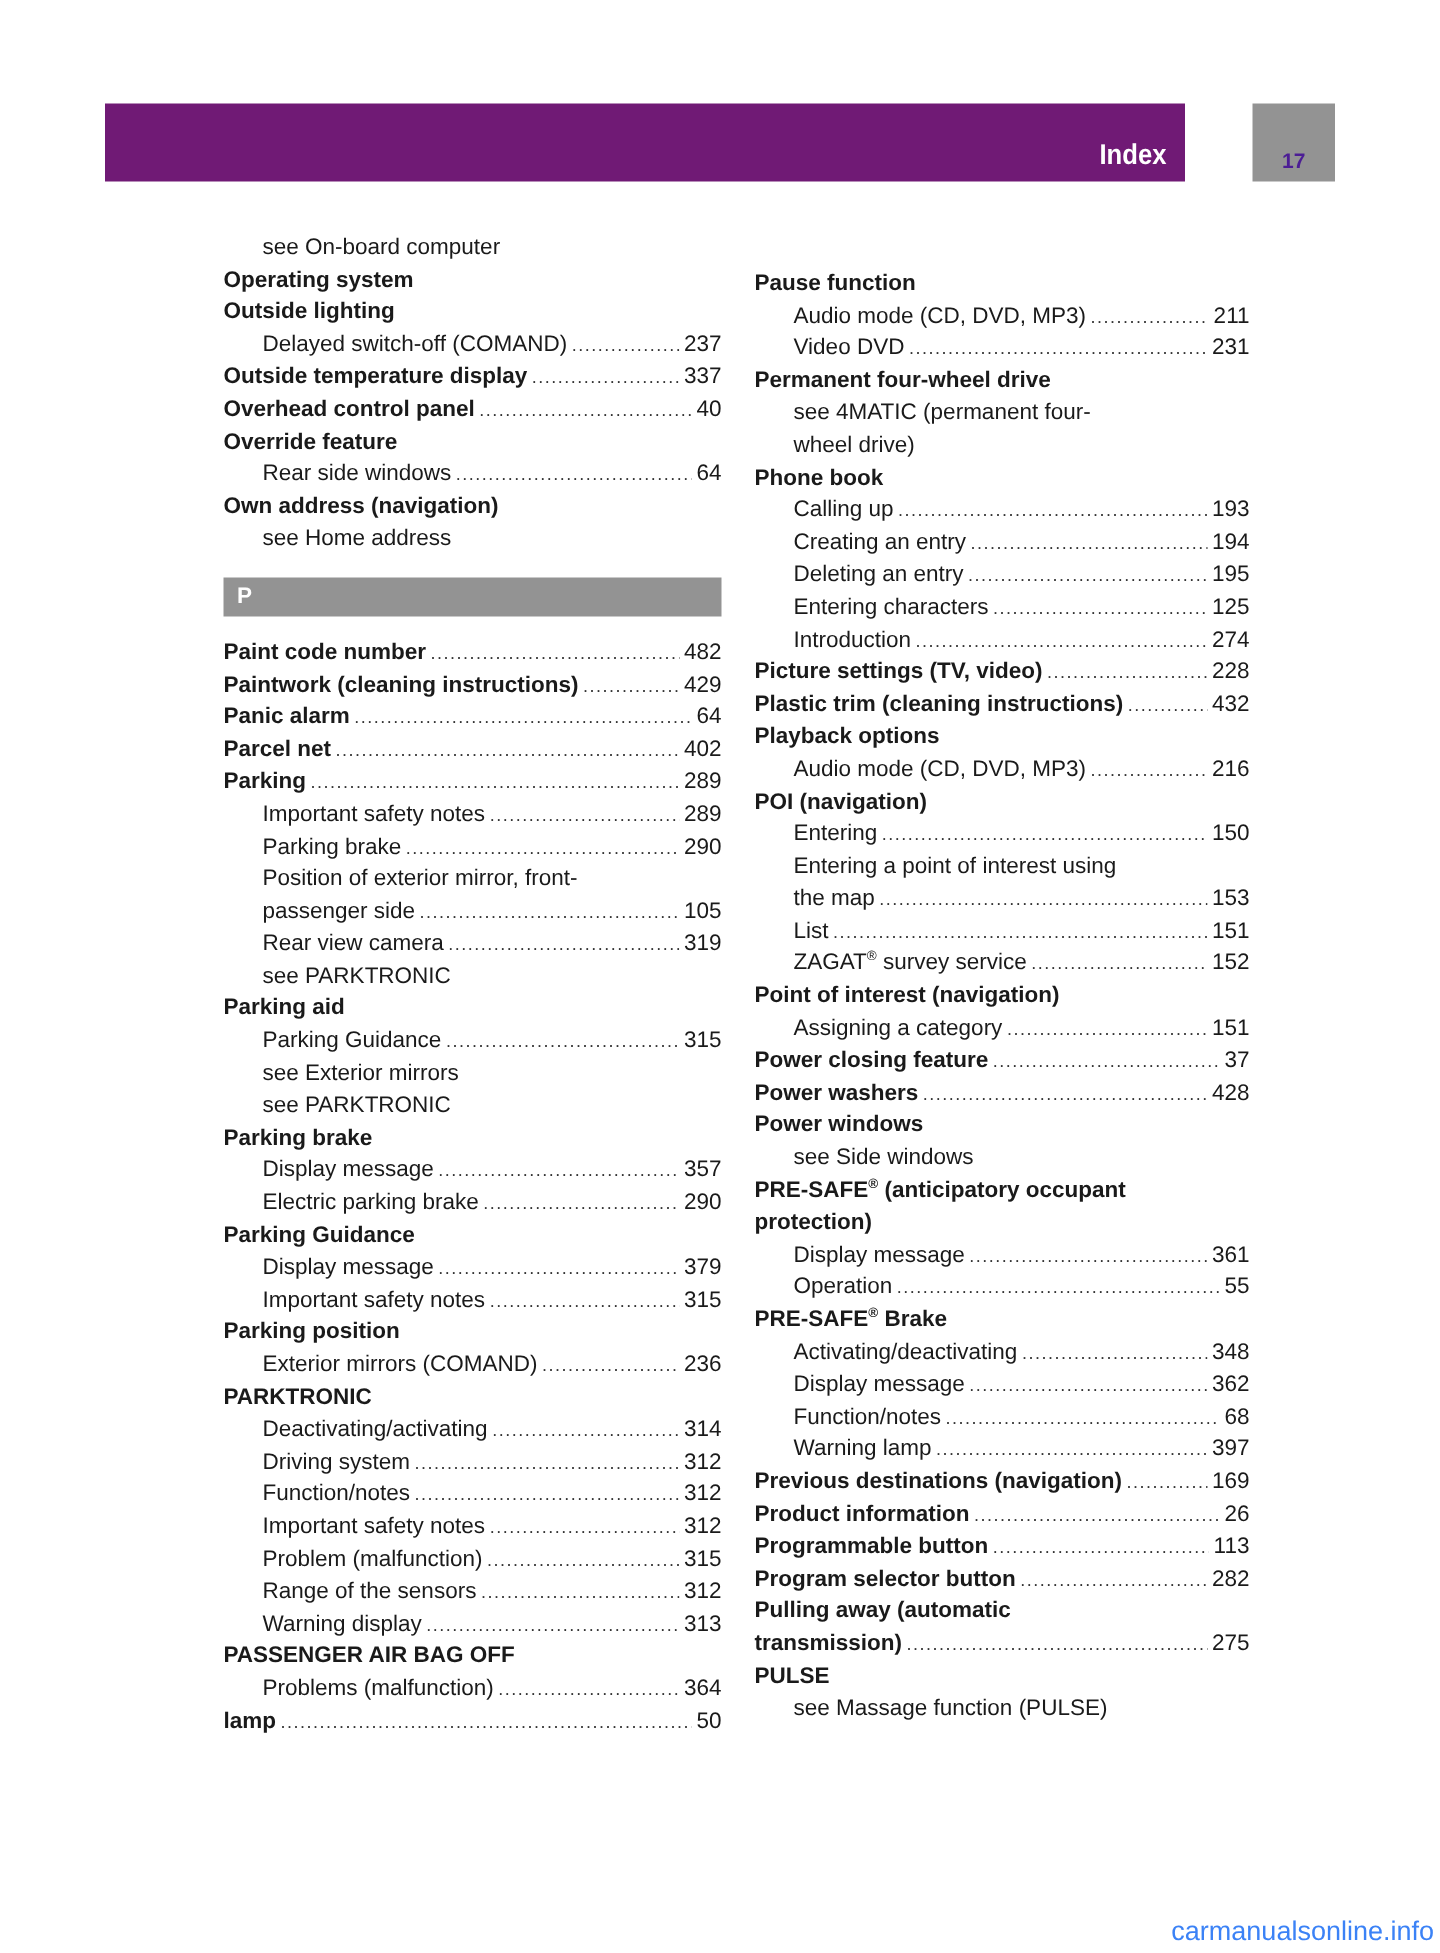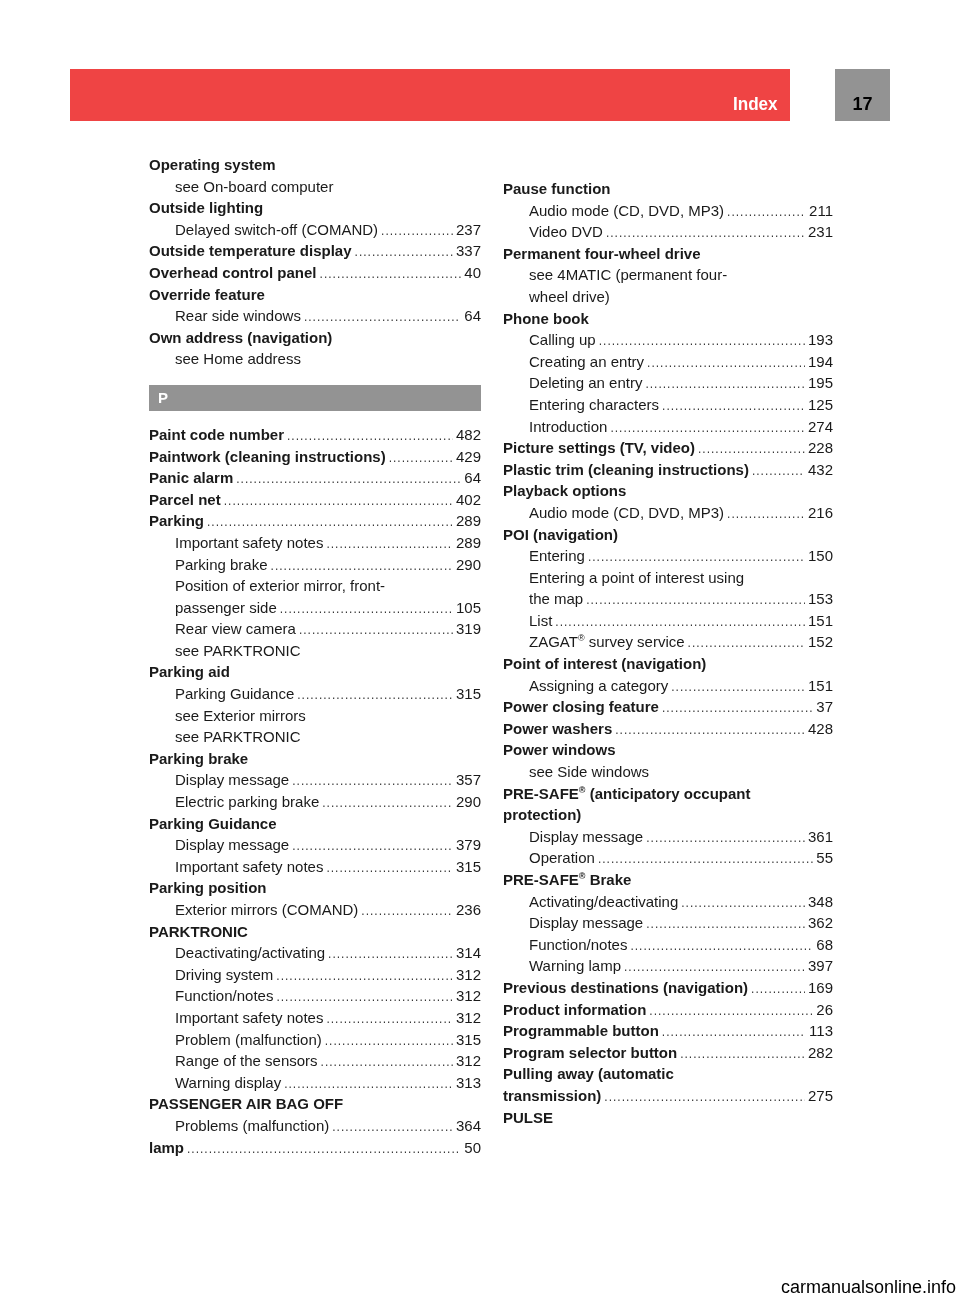--- a/index.html
+++ b/index.html
@@ -1,31 +1,31 @@
 <!DOCTYPE html>
 <html><head>
 <meta charset="utf-8">
 <style>
   html, body { margin:0; padding:0; }
   body {
     width:960px; height:1302px; background:#ffffff; position:relative; overflow:hidden;
     font-family:"Liberation Sans", sans-serif; color:#1a1a1a;
   }
   .header-bar {
-    position:absolute; left:70px; top:69px; width:720px; height:52px; background:#ef4444;
+    position:absolute; left:70px; top:69px; width:720px; height:52px; background:#701a75;
   }
   .header-title {
     position:absolute; right:12px; bottom:6px; color:#ffffff; font-weight:bold; font-size:19px;
     font-family:"Liberation Sans", sans-serif; transform:scaleX(0.9); transform-origin:right bottom;
   }
   .header-page {
     position:absolute; left:835px; top:69px; width:55px; height:52px; background:#939393;
   }
   .header-page span {
-    position:absolute; left:0; right:0; bottom:6px; text-align:center; color:#000000; font-weight:bold; font-size:18px;
+    position:absolute; left:0; right:0; bottom:6px; text-align:center; color:#4c1d95; font-weight:bold; font-size:14px;
   }
   .col { position:absolute; top:154px; width:332px; }
   .col-left { left:149px; }
   .col-right { left:503px; width:330px;margin-top:24px; }
   .row {
     position:relative; height:21.6px; line-height:21.6px; font-size:15px; white-space:nowrap;
     display:flex; align-items:baseline;
   }
   .row .lbl { flex:0 0 auto; }
   .row.main .lbl { font-weight:bold; }
@@ -34,42 +34,42 @@
     flex:1 1 auto; overflow:hidden; margin:0 3px; color:#333; letter-spacing:1px; font-size:12px;
   }
   .row .dots::after { content:"........................................................................................................................"; }
   .row .pg { flex:0 0 auto; text-align:right; min-width:0; }
   sup { font-size:9px; line-height:0; vertical-align:6px; }
   .section-bar {
     height:26px; background:#939393; color:#fff; font-weight:bold; font-size:15px;
     line-height:26px; padding-left:9px; margin:15px 0 13px 0;
   }
   .watermark {
-    position:absolute; right:4px; bottom:4px; color:#000000; font-size:18px;
+    position:absolute; right:4px; bottom:4px; color:#3b82f6; font-size:18px;
     font-family:"Liberation Sans", sans-serif;
   }
 </style>
 </head>
 <body>
 
 <div class="header-bar">
   <span class="header-title">Index</span>
 </div>
 <div class="header-page">
   <span>17</span>
 </div>
 
 <div class="col col-left">
   <div id="group-o">
+      <div class="row sub nodots">
+        <span class="lbl">see On-board computer</span>
+        <span class="pg"></span>
+      </div>
       <div class="row main nodots">
         <span class="lbl">Operating system</span>
-        <span class="pg"></span>
-      </div>
-      <div class="row sub nodots">
-        <span class="lbl">see On-board computer</span>
         <span class="pg"></span>
       </div>
       <div class="row main nodots">
         <span class="lbl">Outside lighting</span>
         <span class="pg"></span>
       </div>
       <div class="row sub">
         <span class="lbl">Delayed switch-off (COMAND)</span>
         <span class="dots"></span>
         <span class="pg">237</span>
@@ -464,18 +464,22 @@
         <span class="lbl">Pulling away (automatic</span>
         <span class="pg"></span>
       </div>
       <div class="row main">
         <span class="lbl">transmission)</span>
         <span class="dots"></span>
         <span class="pg">275</span>
       </div>
       <div class="row main nodots">
         <span class="lbl">PULSE</span>
+        <span class="pg"></span>
+      </div>
+      <div class="row sub nodots">
+        <span class="lbl">see Massage function (PULSE)</span>
         <span class="pg"></span>
       </div>
     </div>
 </div>
 
 <div class="watermark">carmanualsonline.info</div>
 
 </body></html>

